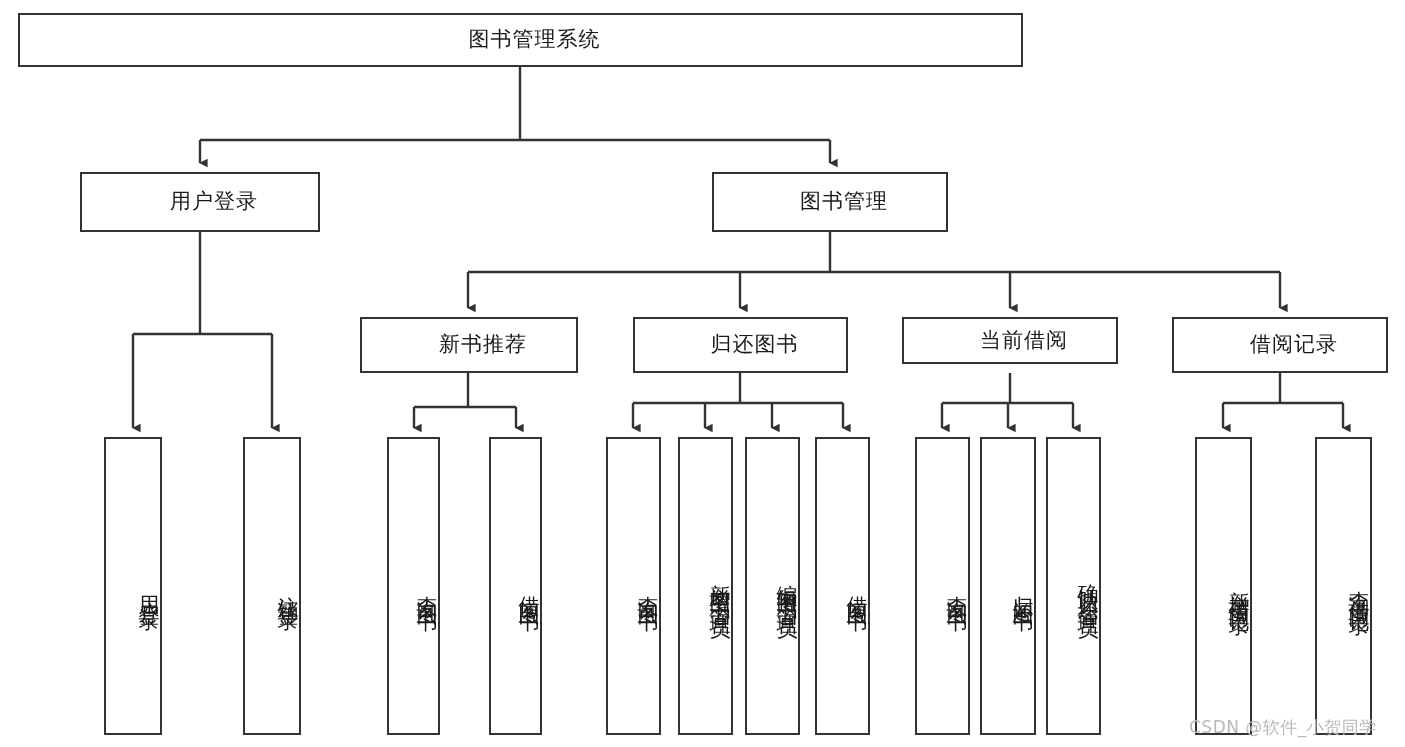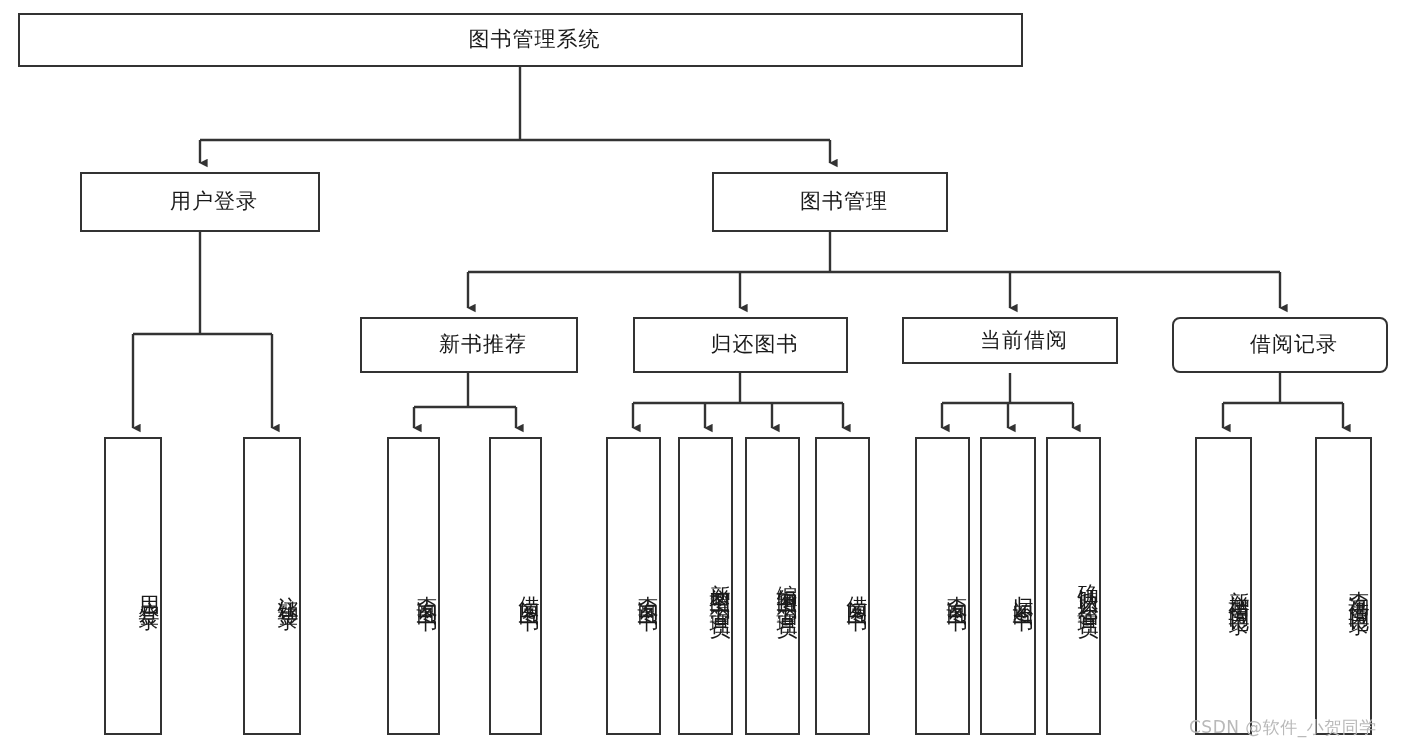--- a/index.html
+++ b/index.html
@@ -121,21 +121,21 @@
   </svg>
 
   <div class="node horiz" id="node-root" style="left: 18px; top: 13px; width: 1005px; height: 54px;">图书管理系统</div>
 
   <div class="node horiz" id="node-l2-0" style="left: 80px; top: 172px; width: 240px; height: 60px;">用户登录</div>
   <div class="node horiz" id="node-l3-0" style="left: 360px; top: 317px; width: 218px; height: 56px;">新书推荐</div>
 
   <div class="node horiz" id="node-l2-1" style="left: 712px; top: 172px; width: 236px; height: 60px;">图书管理</div>
   <div class="node horiz" id="node-l3-1" style="left: 633px; top: 317px; width: 215px; height: 56px;">归还图书</div>
   <div class="node horiz" id="node-l3-2" style="left: 902px; top: 317px; width: 216px; height: 47px;">当前借阅</div>
-  <div class="node horiz" id="node-l3-3" style="left: 1172px; top: 317px; width: 216px; height: 56px; border-radius: 8px;">借阅记录</div>
+  <div class="node horiz" id="node-l3-3" style="left: 1172px; top: 317px; width: 216px; height: 56px;">借阅记录</div>
 
   <div class="node vert" id="leaf-0" style="left: 104px; top: 437px; width: 58px; height: 298px;">用户登录</div>
   <div class="node vert" id="leaf-1" style="left: 243px; top: 437px; width: 58px; height: 298px;">注销登录</div>
   <div class="node vert" id="leaf-2" style="left: 387px; top: 437px; width: 53px; height: 298px;">查询图书</div>
   <div class="node vert" id="leaf-3" style="left: 489px; top: 437px; width: 53px; height: 298px;">借阅图书</div>
   <div class="node vert" id="leaf-4" style="left: 606px; top: 437px; width: 55px; height: 298px;">查询图书</div>
   <div class="node vert toptext" id="leaf-5" style="left: 678px; top: 437px; width: 55px; height: 298px;">新增图书（管理员）</div>
   <div class="node vert toptext" id="leaf-6" style="left: 745px; top: 437px; width: 55px; height: 298px;">编辑图书（管理员）</div>
   <div class="node vert" id="leaf-7" style="left: 815px; top: 437px; width: 55px; height: 298px;">借阅图书</div>
   <div class="node vert" id="leaf-8" style="left: 915px; top: 437px; width: 55px; height: 298px;">查询图书</div>

